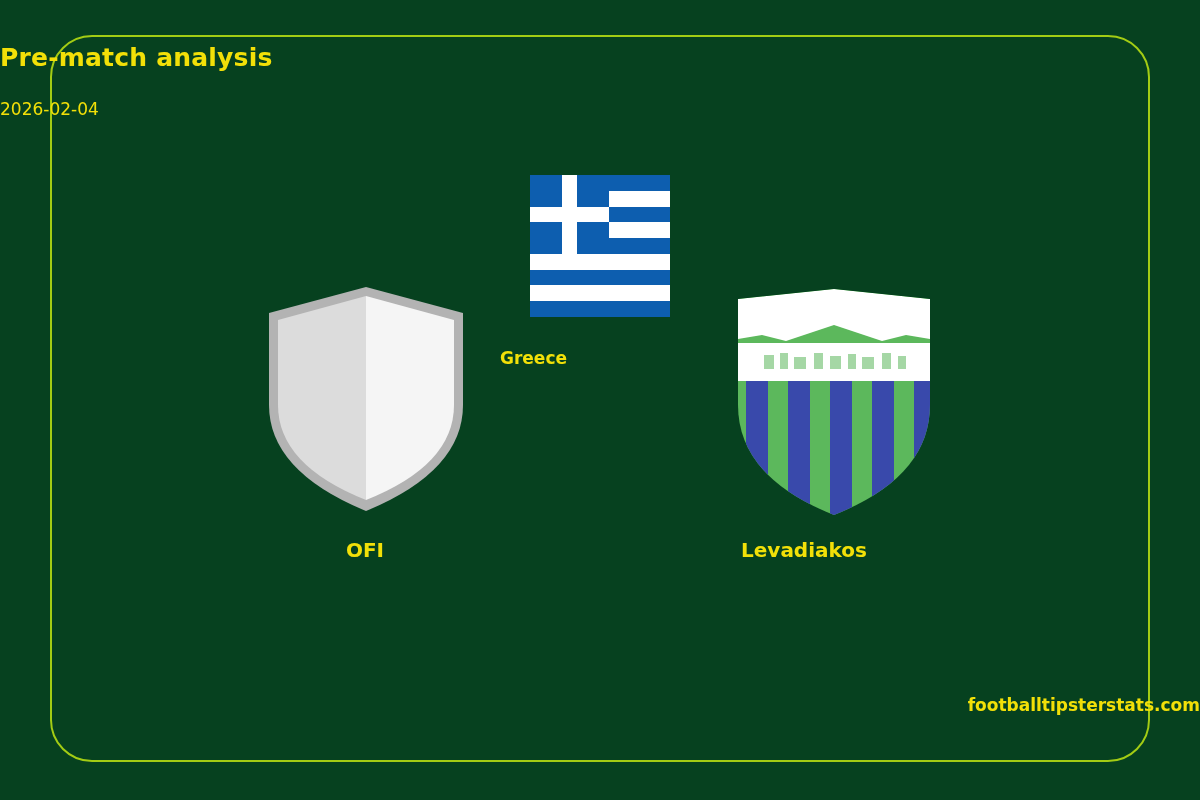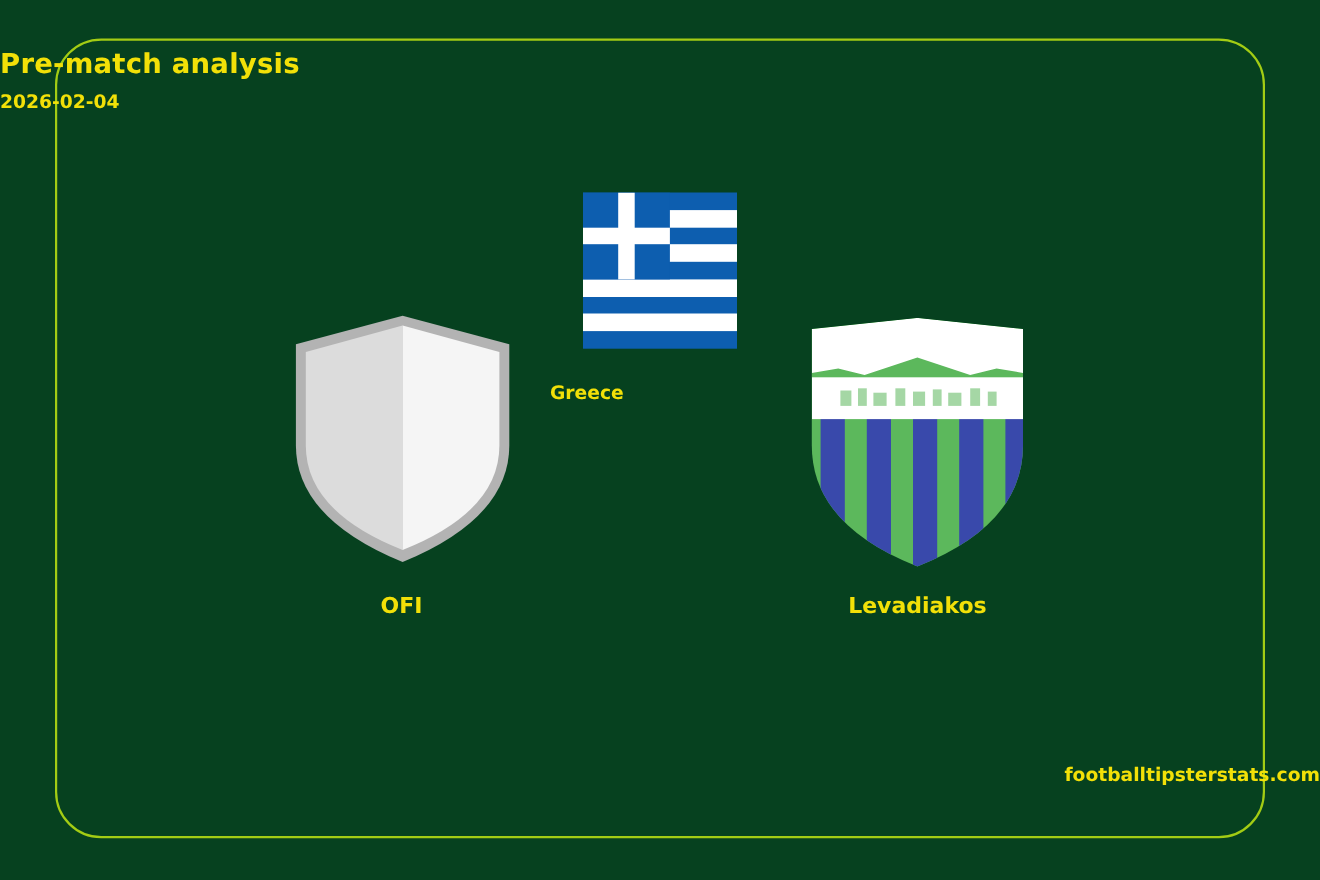--- a/index.html
+++ b/index.html
@@ -42,23 +42,23 @@
   }
   .title {
     font-size: 25px;
     font-weight: bold;
     color: #f2e008;
     letter-spacing: 0.2px;
     line-height: 32px;
     margin: 0;
   }
   .datetime {
-    margin-top: 8px;
+    margin-top: 24px;
     font-size: 17px;
-    font-weight: bold;
+    font-weight: normal;
     color: #f2e008;
     line-height: 22px;
   }
   
   .flag-wrap {
     position: absolute;
     left: 530px;
     top: 175px;
     width: 140px;
     height: 142px;
@@ -132,21 +132,21 @@
   }
   .team-name {
     position: absolute;
     top: 538px;
     text-align: center;
     font-size: 20px;
     font-weight: bold;
     color: #f2e008;
   }
   .team-name.home { left: 265px; width: 200px; }
-  .team-name.away { left: 734px; width: 200px; }
+  .team-name.away { left: 704px; width: 200px; }
   
   .footer {
     position: absolute;
     left: 0;
     top: 695px;
     width: 1200px;
     text-align: right;
     font-size: 17px;
     font-weight: bold;
     color: #f2e008;

